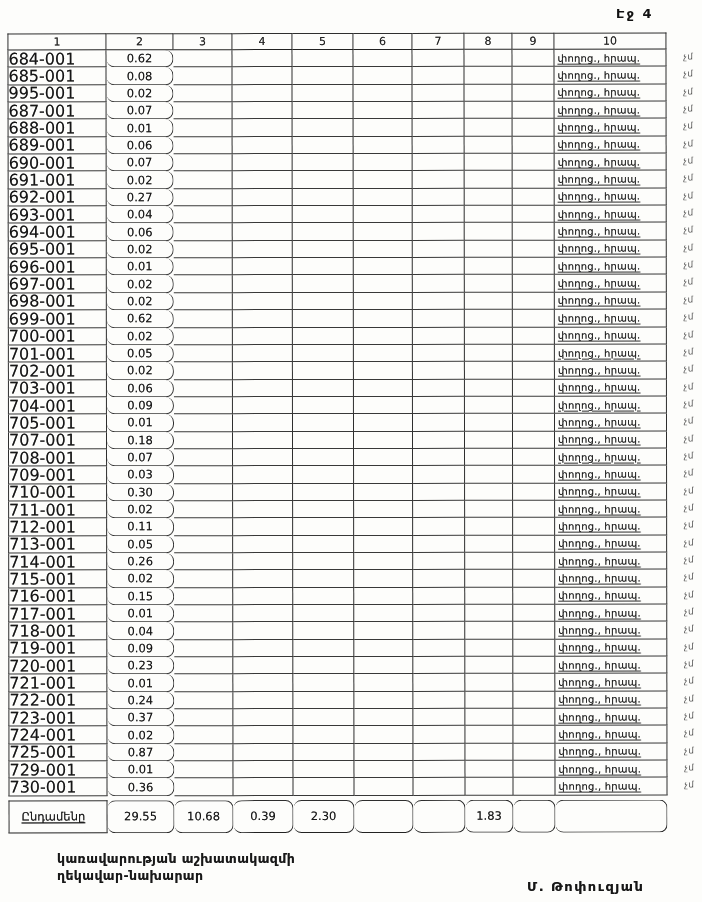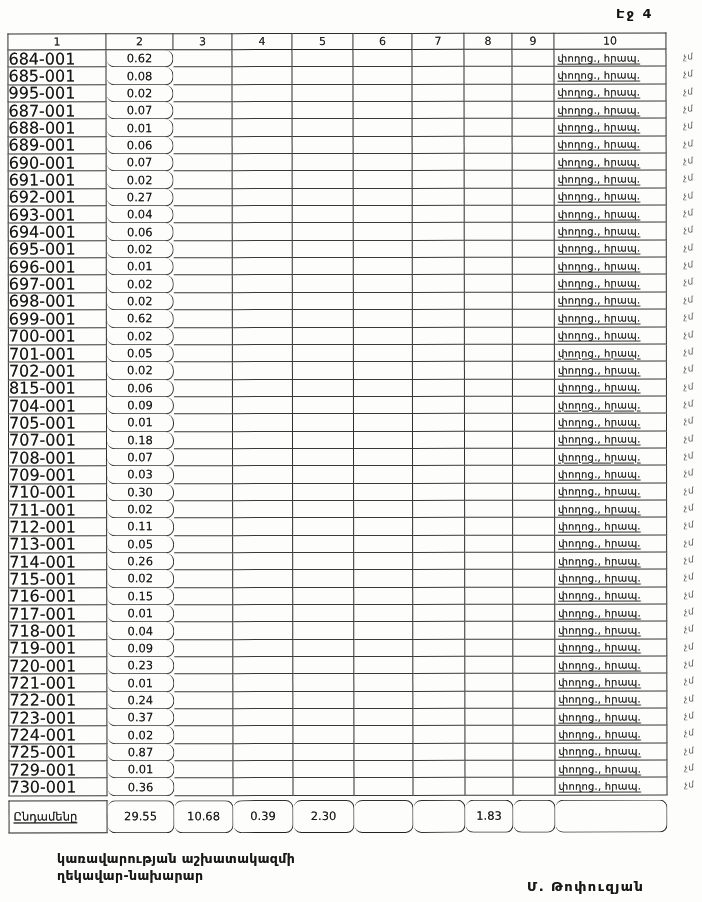--- a/index.html
+++ b/index.html
@@ -53,21 +53,21 @@
     position:absolute;right:-27px;top:2px;
     font-size:9px;color:#3c3c3c;opacity:.85;letter-spacing:.5px;
   }
   .totals-row{height:33px;margin-top:4px;}
   .totals-row .c{
     border-top:1px solid #2e2e2e;
     border-bottom:1.6px solid #222;
     font-size:11.5px;
   }
   .totals-label{
-    padding-left:4px;
+    padding-left:12px;
     text-decoration:underline;text-underline-offset:2px;
   }
   .footer{
     position:absolute;left:57px;top:851px;
     font-size:12.5px;font-weight:600;line-height:16.5px;
     letter-spacing:.4px;color:#181818;
     text-shadow:0 0 0.5px rgba(20,20,20,.5);
   }
   .signature{
     position:absolute;left:527px;top:879px;
@@ -335,21 +335,21 @@
         <div class="c"></div>
         <div class="c"></div>
         <div class="c"></div>
         <div class="c"></div>
         <div class="c"></div>
         <div class="c"></div>
         <div class="c note">փողոց., հրապ.</div>
         <div class="margin-mark">չմ</div>
       </div>
       <div class="row body-row">
-        <div class="c code">815-001</div>
+        <div class="c code">703-001</div>
         <div class="c val">0.06</div>
         <div class="c"></div>
         <div class="c"></div>
         <div class="c"></div>
         <div class="c"></div>
         <div class="c"></div>
         <div class="c"></div>
         <div class="c"></div>
         <div class="c note">փողոց., հրապ.</div>
         <div class="margin-mark">չմ</div>

